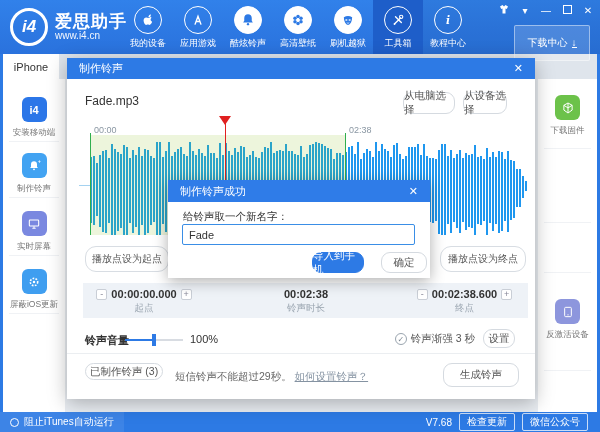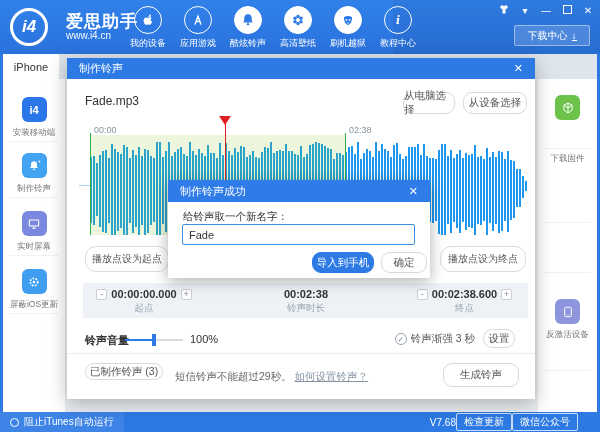--- a/index.html
+++ b/index.html
@@ -7,38 +7,38 @@
   #app { position:relative; width:600px; height:432px; background:#e9edf2; overflow:hidden; user-select:none; }
 
   
   .header { position:absolute; left:0; top:0; width:600px; height:54px;
             background:linear-gradient(#3181ea,#2a72dd); color:#fff; z-index:5; }
   .header-right-shade { position:absolute; left:393px; top:0; width:207px; height:54px; background:rgba(0,0,0,.05); }
   .logo { position:absolute; left:10px; top:8px; display:flex; align-items:center; }
   .logo-badge { width:38px; height:38px; border:3px solid #fff; border-radius:50%;
                 display:flex; align-items:center; justify-content:center;
                 font-weight:bold; font-size:17px; font-style:italic; }
-  .logo-text { margin-left:18px; line-height:1.05; }
+  .logo-text { margin-left:7px; line-height:1.05; }
   .logo-name { font-size:17px; font-weight:bold; letter-spacing:1px; }
   .logo-site { font-size:10px; opacity:.95; }
 
   .nav { position:absolute; left:123px; top:0; height:54px; display:flex; }
   .nav-item { width:50px; height:54px; display:flex; flex-direction:column; align-items:center;
               justify-content:flex-start; padding-top:6px; cursor:pointer; }
   .nav-item.active { background:#1e5ec9; }
   .nav-ico { width:28px; height:28px; border:1.5px solid #fff; border-radius:50%;
              display:flex; align-items:center; justify-content:center; }
   .nav-ico.filled { background:#fff; }
   .nav-label { font-size:9px; margin-top:3px; white-space:nowrap; }
 
   .win-controls { position:absolute; right:6px; top:4px; display:flex; align-items:center; gap:9px;
                   font-size:10px; color:#fff; }
   .win-btn { cursor:pointer; width:12px; text-align:center; line-height:12px; }
   .maximize-box { width:9px; height:9px; border:1px solid #fff; display:inline-block; }
-  .download-center { position:absolute; right:10px; top:25px; width:76px; height:21px;
+  .download-center { position:absolute; right:10px; top:25px; width:76px; height:36px;
                      background:rgba(255,255,255,.16); border:1px solid rgba(255,255,255,.45);
                      border-radius:2px; color:#fff; font-size:10px;
                      display:flex; align-items:center; justify-content:center; gap:4px; cursor:pointer; }
   .dl-arrow { border-bottom:1px solid #fff; line-height:9px; font-size:10px; }
 
   
   .edge-left  { position:absolute; left:0; top:54px; width:3px; height:358px; background:#2d7ae4; }
   .edge-right { position:absolute; right:0; top:54px; width:3px; height:358px; background:#2d7ae4; }
 
   
@@ -54,35 +54,35 @@
           color:#fff; font-size:11px; font-weight:bold; }
   .side-label { font-size:8.5px; color:#777; margin-top:5px; white-space:nowrap; }
   .side-divider { position:absolute; left:6px; right:6px; height:1px; background:#f0f2f5; }
 
   
   .statusbar { position:absolute; left:0; top:412px; width:600px; height:20px; background:#2d7ae4;
                color:#fff; font-size:10px; display:flex; align-items:center; z-index:5; }
   .itunes-zone { display:flex; align-items:center; gap:5px; padding:0 10px; height:20px;
                  background:rgba(255,255,255,.08); cursor:pointer; }
   .radio { width:9px; height:9px; border:1px solid #fff; border-radius:50%; background:transparent; }
-  .status-right { margin-left:auto; display:flex; align-items:center; padding-right:22px; }
+  .status-right { margin-left:auto; display:flex; align-items:center; gap:7px; padding-right:12px; }
   .status-btn { border:1px solid rgba(255,255,255,.75); border-radius:2px; padding:1px 7px;
                 font-size:10px; cursor:pointer; }
 
   
   .modal { position:absolute; left:67px; top:58px; width:468px; height:341px; background:#fff;
            box-shadow:0 4px 18px rgba(0,0,0,.28); z-index:10; }
   .modal-titlebar { position:absolute; left:0; top:0; width:100%; height:21px; background:#2d7ae5;
                     color:#fff; font-size:11px; display:flex; align-items:center; padding:0 12px; }
   .modal-close { margin-left:auto; cursor:pointer; font-size:11px; }
   .file-name { position:absolute; left:18px; top:36px; font-size:12px; color:#333; }
   .btn { background:#fff; border:1px solid #d5dae0; border-radius:9px; color:#555; font-size:10.5px;
          display:flex; align-items:center; justify-content:center; cursor:pointer; }
   .btn-frompc  { position:absolute; left:336px; top:34px; width:52px; height:22px; }
-  .btn-fromdev { position:absolute; left:396px; top:34px; width:64px; height:22px; }
+  .btn-fromdev { position:absolute; left:396px; top:34px; width:44px; height:22px; }
 
   
   .wave { position:absolute; left:11px; top:67px; width:450px; height:112px; background:#fff; }
   .wave-selected-bg { position:absolute; left:12px; top:10px; width:255px; height:100px; background:#edf5dc; }
   .wave-bar { position:absolute; width:2px; }
   .wave-line-green { position:absolute; top:8px; width:1px; height:102px; background:#2fae4e; z-index:3; }
   .wave-time { position:absolute; top:0px; font-size:9px; color:#8a97a3; z-index:4; }
   .playhead-line { position:absolute; left:147px; top:-2px; width:1px; height:112px; background:#e02020; z-index:4; }
   .playhead-tri { position:absolute; left:141px; top:-9px; width:0; height:0; z-index:4;
                   border-left:6px solid transparent; border-right:6px solid transparent; border-top:9px solid #e02020; }
@@ -122,21 +122,21 @@
 
   
   .dialog { position:absolute; left:101px; top:122px; width:262px; height:98px; background:#fff;
             box-shadow:0 3px 14px rgba(0,0,0,.32); z-index:20; }
   .dialog-titlebar { position:absolute; left:0; top:0; width:100%; height:22px; background:#2f7ce8;
                      color:#fff; font-size:11px; display:flex; align-items:center; padding:0 12px; }
   .dialog-label { position:absolute; left:15px; top:30px; font-size:10.5px; color:#333; }
   .dialog-input { position:absolute; left:14px; top:44px; width:233px; height:21px;
                   border:1px solid #3a8ee6; border-radius:2px; font-size:11px; color:#333; padding:0 6px;
                   font-family:"Liberation Sans","DejaVu Sans",sans-serif; }
-  .btn-import { position:absolute; left:144px; top:72px; width:62px; height:21px; background:#2d7ae5;
+  .btn-import { position:absolute; left:144px; top:72px; width:52px; height:21px; background:#2d7ae5;
                 border:1px solid #2d7ae5; color:#fff; }
   .btn-ok { position:absolute; left:213px; top:72px; width:46px; height:21px; }
 </style>
 </head>
 <body>
 
 <div id="app">
 
   <div class="header">
     <div class="header-right-shade"></div>
@@ -194,20 +194,30 @@
       <div class="nav-item">
         <span class="nav-ico filled">
           <svg width="20" height="20" viewBox="0 0 24 24">
               <path fill="#2d7ae5" d="M7 8.6c3.3-1.8 6.7-1.8 10 0 0 5-2 8.4-5 9.5-3-1.1-5-4.5-5-9.5z"></path>
               <ellipse cx="10" cy="12" rx="1.4" ry="1" fill="#fff"></ellipse>
               <ellipse cx="14" cy="12" rx="1.4" ry="1" fill="#fff"></ellipse>
               <path d="M10.5 15.3c1 .7 2 .7 3 0" stroke="#fff" stroke-width=".9" fill="none"></path>
             </svg>
         </span>
         <span class="nav-label">刷机越狱</span>
+      </div>
+      <div class="nav-item active">
+        <span class="nav-ico">
+          <svg width="20" height="20" viewBox="0 0 24 24">
+              <path stroke="#fff" stroke-width="1.6" fill="none" stroke-linecap="round" d="M8 16.5 L15 9.5 M9 8 L16 15"></path>
+              <circle cx="15.8" cy="8.2" r="2" fill="none" stroke="#fff" stroke-width="1.3"></circle>
+              <circle cx="7.8" cy="16.8" r="1.1" fill="#fff"></circle>
+            </svg>
+        </span>
+        <span class="nav-label">工具箱</span>
       </div>
       <div class="nav-item">
         <span class="nav-ico">
           <svg width="20" height="20" viewBox="0 0 24 24">
               <text x="12" y="17" font-size="13" font-style="italic" font-weight="bold" fill="#fff" text-anchor="middle" font-family="'DejaVu Serif',serif">i</text>
             </svg>
         </span>
         <span class="nav-label">教程中心</span>
       </div>
     </div>
@@ -270,21 +280,21 @@
             <circle cx="12" cy="12" r="5.5" fill="none" stroke="#fff" stroke-width="2.4" stroke-dasharray="2.6 2"></circle>
             <circle cx="12" cy="12" r="1.9" fill="#fff"></circle>
           </svg>
       </div>
       <div class="side-label">屏蔽iOS更新</div>
     </div>
     <div class="side-divider" style="top:234px;"></div>
   </div>
 
   <div class="side-right">
-    <div class="side-item" style="top:16px;gap:28px;">
+    <div class="side-item" style="top:16px;">
       <div class="tile" style="background:#6cc24a;">
         <svg width="16" height="16" viewBox="0 0 24 24">
             <path d="M12 4.5l6.2 3.4v7.2L12 19.5l-6.2-4.4V7.9zM12 4.5v7.4M5.8 7.9l6.2 4 6.2-4M12 19.5v-7.6" stroke="#fff" stroke-width="1.5" fill="none" stroke-linejoin="round"></path>
           </svg>
       </div>
       <div class="side-label">下载固件</div>
     </div>
     <div class="side-divider" style="top:69px;"></div>
     <div class="side-divider" style="top:143px;"></div>
     <div class="side-divider" style="top:193px;"></div>

